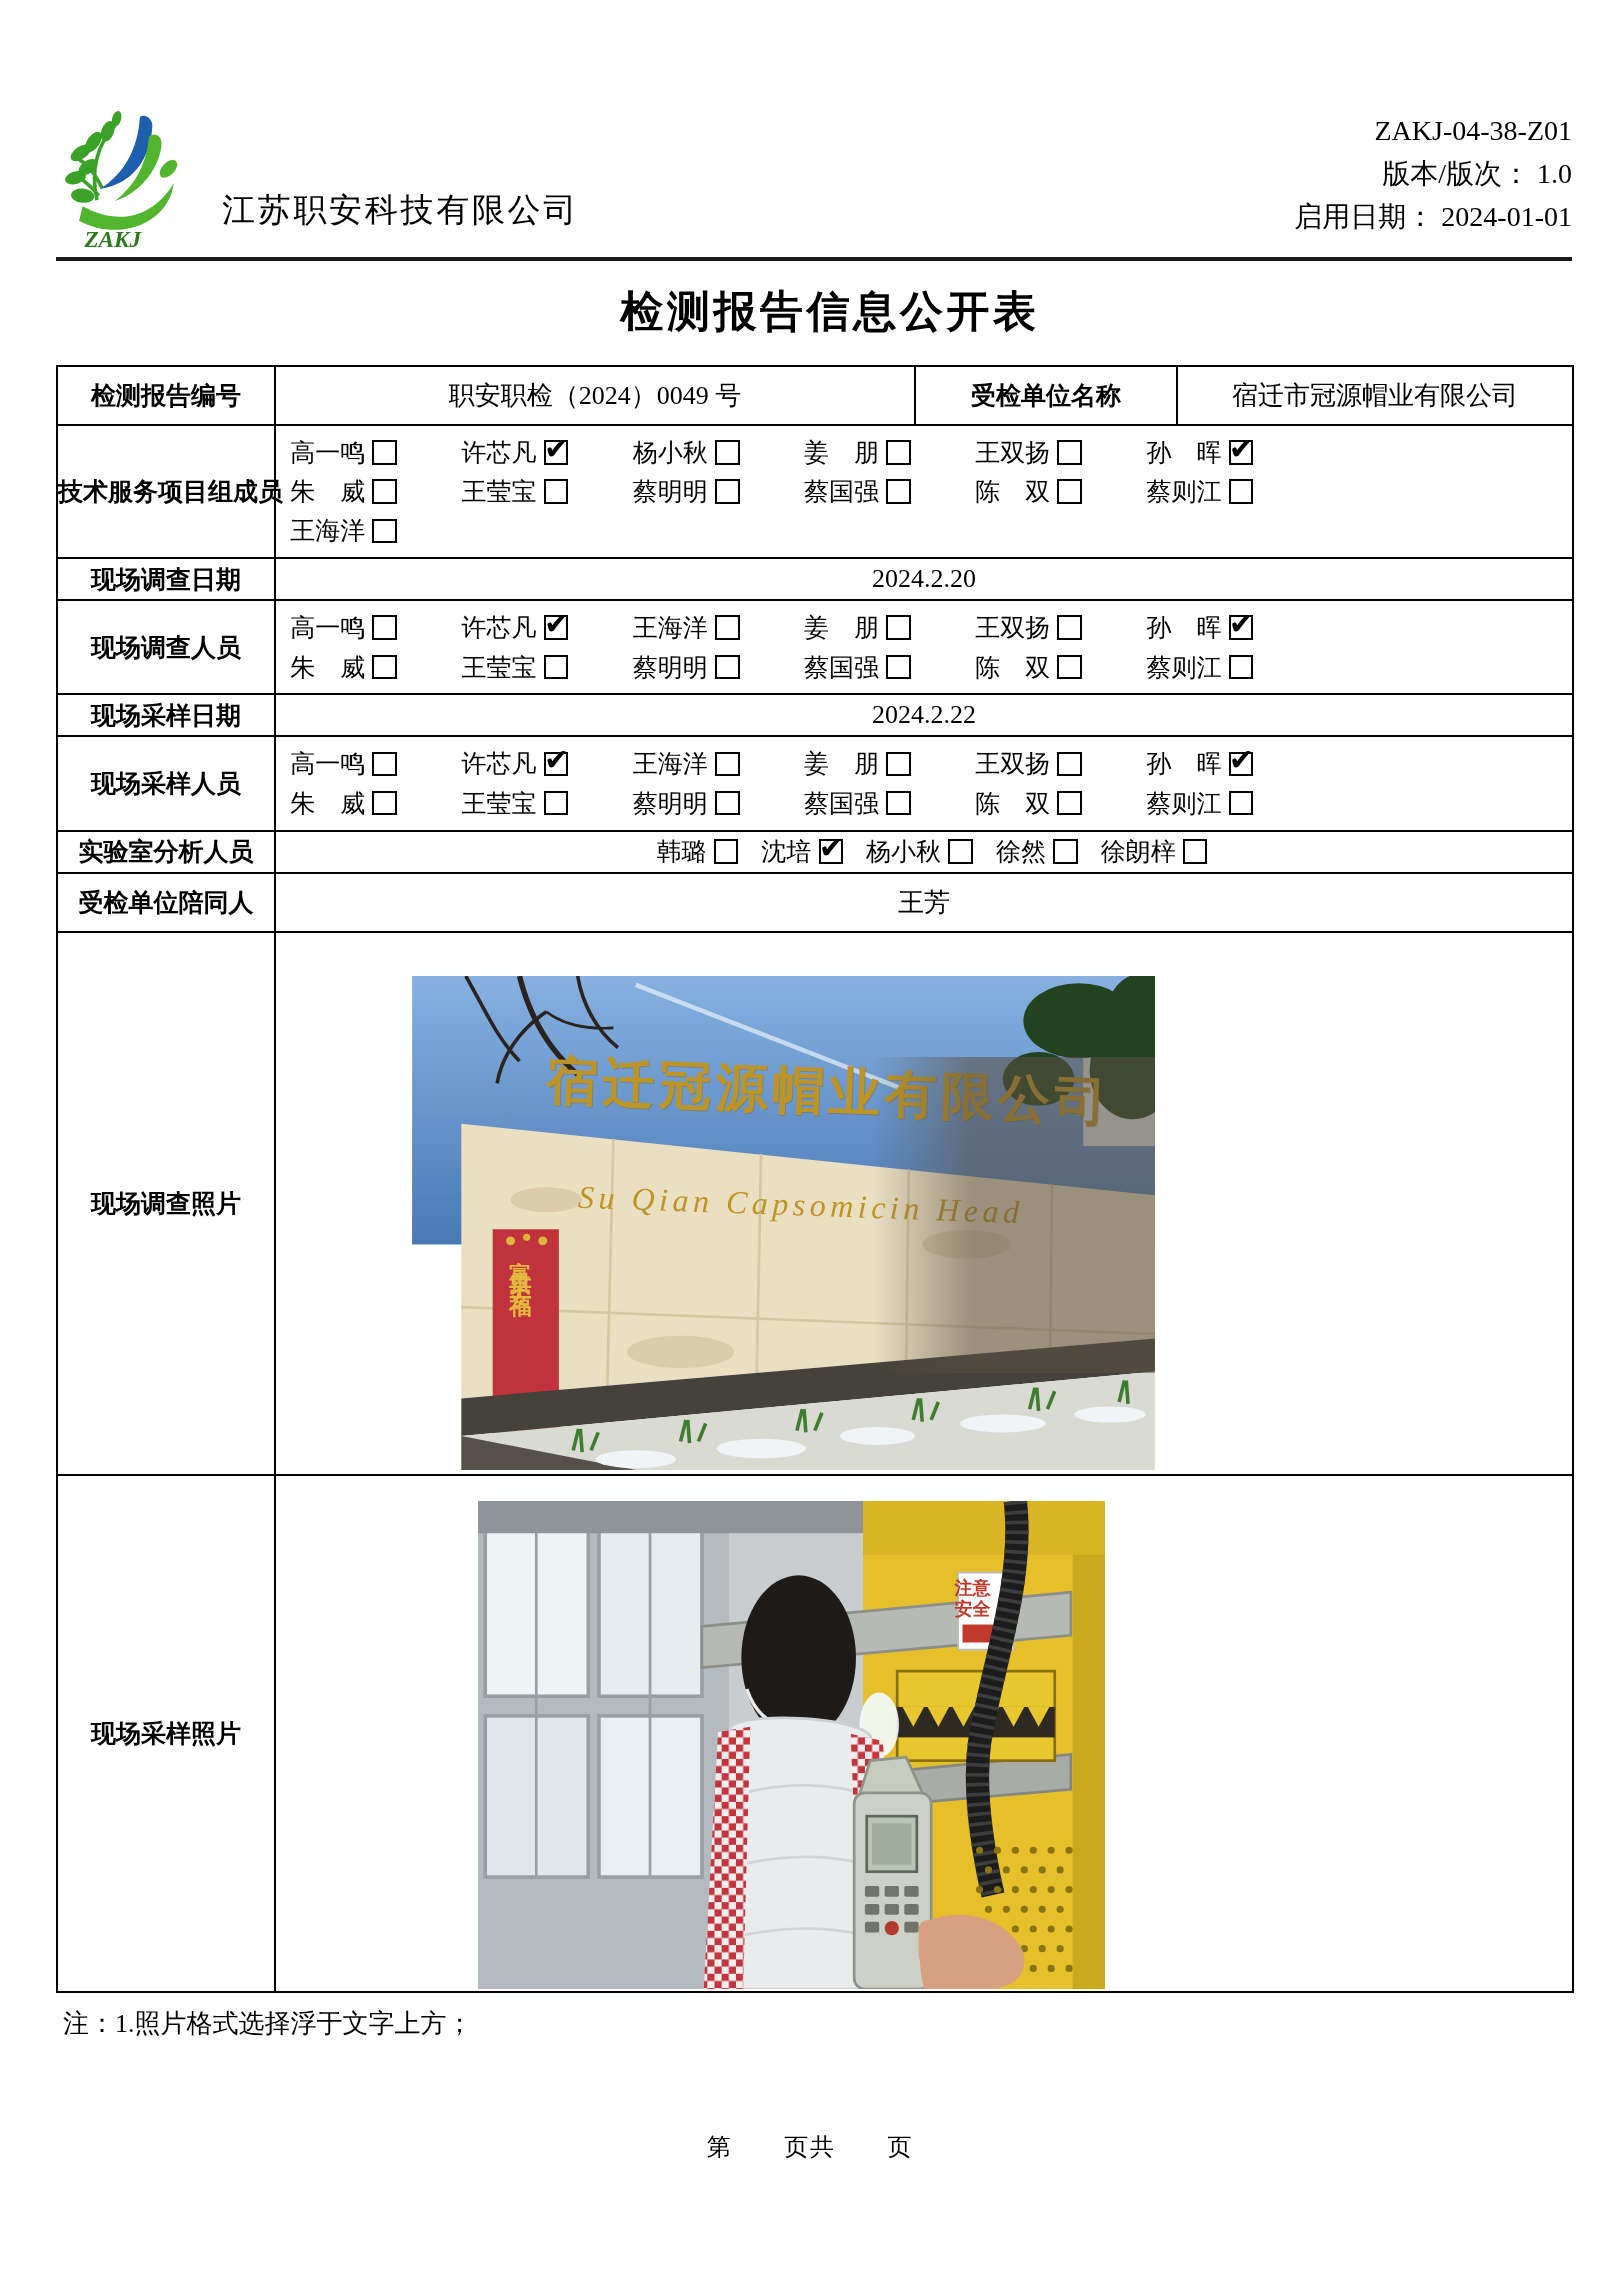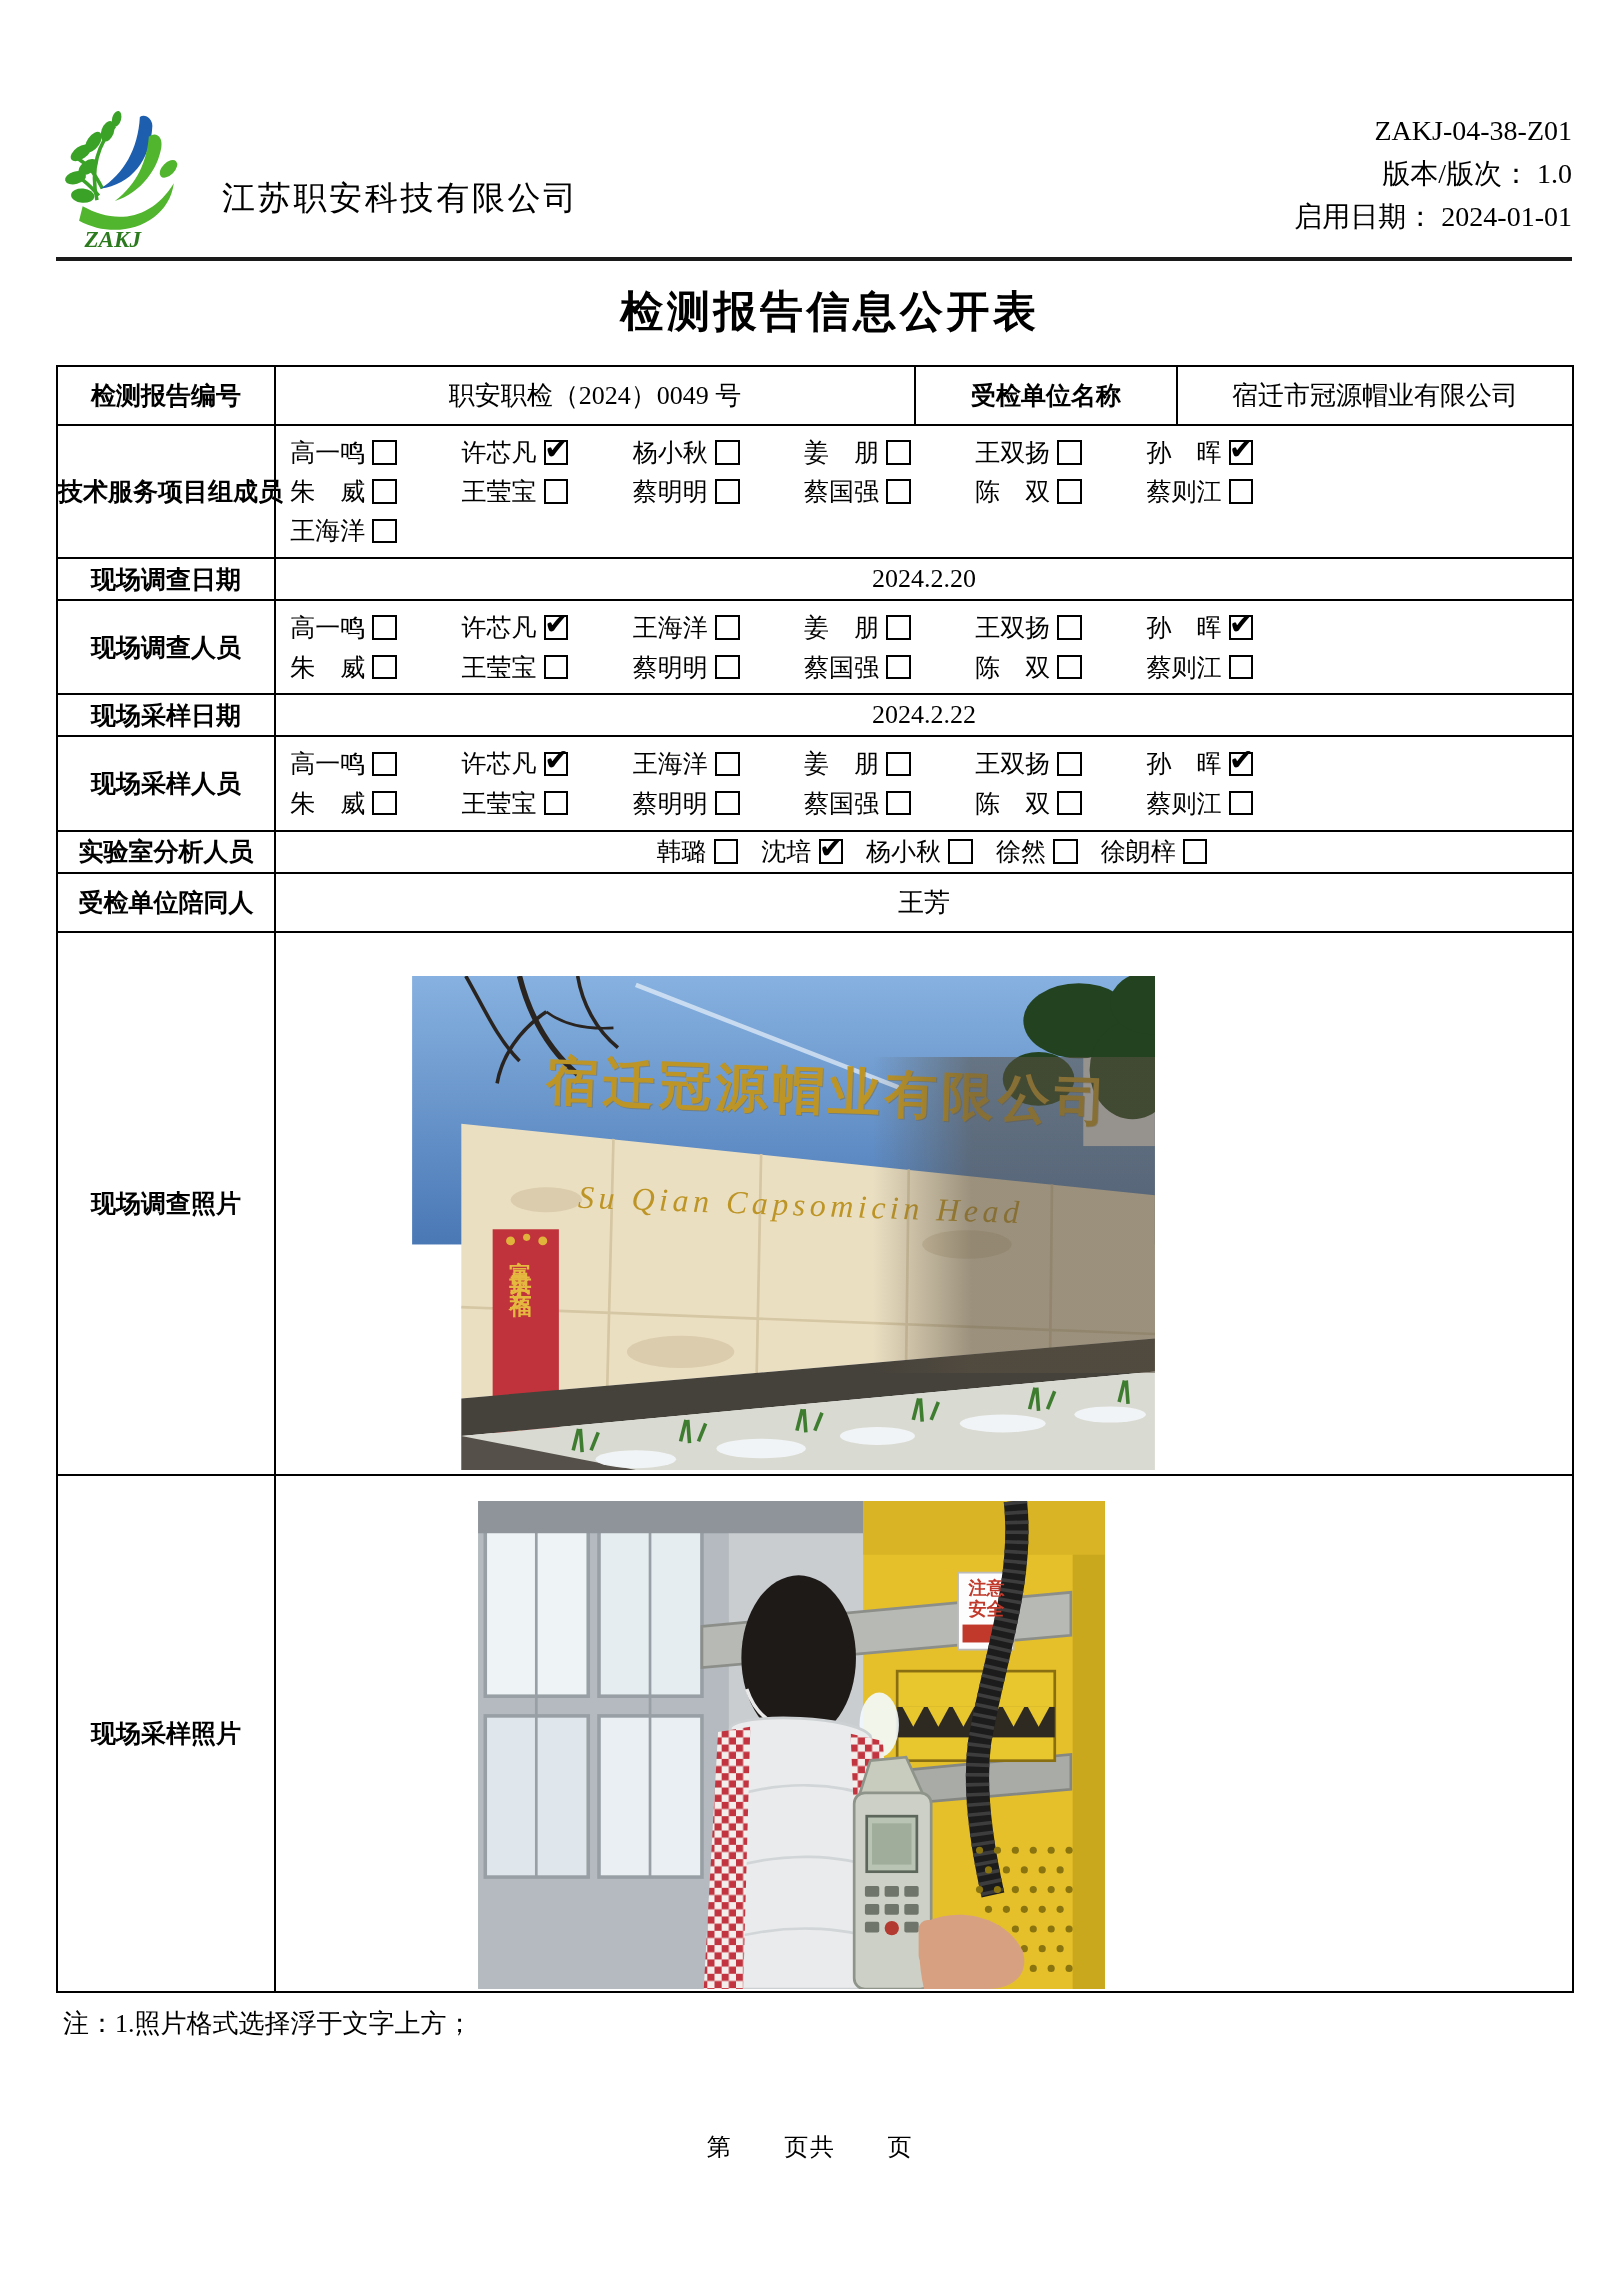--- a/index.html
+++ b/index.html
@@ -1,21 +1,21 @@
 <!DOCTYPE html>
 <html style="font-size:14.3px"><head>
 <meta charset="utf-8">
 <style>
   html,body{margin:0;padding:0;background:#fff;}
   .page{position:relative;width:1620px;height:2293px;background:#ffffff;
         font-family:"Liberation Serif",serif;color:#000;overflow:hidden;}
 
   
   .logo{position:absolute;left:63px;top:106px;width:143px;height:148px;}
-  .company{position:absolute;left:222px;top:176px;font-size:33px;letter-spacing:2.7px;}
+  .company{position:absolute;left:222px;top:188px;font-size:33px;letter-spacing:2.7px;}
   .hdr-right{position:absolute;right:48px;top:109px;text-align:right;
              font-size:28px;line-height:43px;}
   .hdr-rule{position:absolute;left:56px;top:257px;width:1516px;height:3.6px;background:#1a1a1a;}
 
   
   .title{position:absolute;left:0;top:283px;width:100%;text-align:center;
          font-size:43px;font-weight:bold;letter-spacing:3.6px;padding-left:20px;}
 
   
   .main-table{position:absolute;left:56px;top:365px;width:1516px;
@@ -51,21 +51,21 @@
            text-shadow:0.9px 0.9px 0 rgba(120,90,20,.35);}
   .wall-en{position:absolute;left:166px;top:213px;width:591px;
            font-size:32px;font-style:italic;color:#bd9526;letter-spacing:4.5px;
            transform:rotate(2deg);white-space:nowrap;}
   .banner-txt{position:absolute;left:93px;top:267px;height:188px;
            writing-mode:vertical-rl;font-size:22.4px;color:#e5b93f;
            letter-spacing:8px;font-weight:bold;}
   .wall-shadow{position:absolute;right:0;top:81px;width:38%;height:64%;
            background:linear-gradient(to right,rgba(90,80,66,0),rgba(90,80,66,.55) 35%);
            pointer-events:none;}
-  .warn-txt{position:absolute;left:485px;top:77px;width:47px;font-size:18px;
+  .warn-txt{position:absolute;left:471px;top:77px;width:47px;font-size:18px;
            line-height:21.5px;color:#c0392b;font-weight:bold;text-align:center;}
 
   
   .note{position:absolute;left:63px;top:2006px;font-size:26px;}
   .pagefoot{position:absolute;left:0;top:2131px;width:100%;text-align:center;
             font-size:24px;letter-spacing:1.8px;}
 </style>
 </head>
 <body>
 

